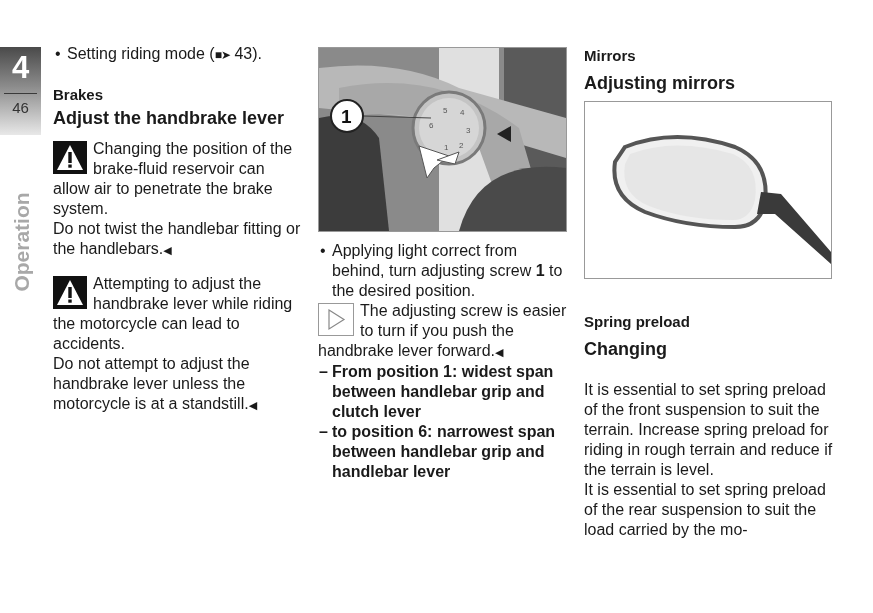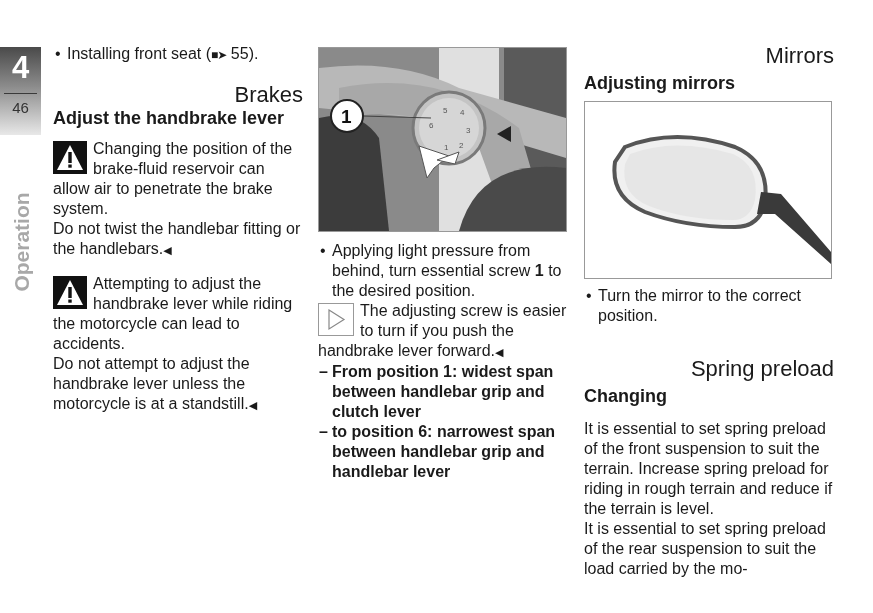--- a/index.html
+++ b/index.html
@@ -11,21 +11,21 @@
                font-weight:bold; font-size:31px; color:#fff; line-height:34px; }
   .tab .rule { position:absolute; left:4px; width:33px; top:46px; height:1px; background:#3a3a3a; }
   .tab .pg { position:absolute; left:0; width:41px; top:52px; text-align:center; font-size:15px; color:#333; }
   .side { position:absolute; left:-28px; top:230px; width:100px; height:24px; transform:rotate(-90deg);
           font-weight:bold; font-size:21px; color:#a8a8a8; text-align:center; line-height:24px; }
   .col { position:absolute; top:44px; font-size:16px; line-height:20px; }
   .c1 { left:53px; width:250px; }
   .c2 { left:318px; width:250px; }
   .c3 { left:584px; width:250px; }
   p { margin:0; }
-  .h1 { font-weight:normal; font-size:22px; line-height:24px; margin-top:14px;text-align:right; }
+  .h1 { font-weight:bold; font-size:15px; line-height:24px; margin-top:14px; }
   .h2 { font-weight:bold; font-size:18px; line-height:22px; }
   .bul { padding-left:14px; position:relative; }
   .bul::before { content:"\2022"; position:absolute; left:2px; }
   .dash { padding-left:14px; position:relative;font-weight:bold; }
   .dash::before { content:"\2013"; position:absolute; left:1px; }
   .res { padding-left:14px; position:relative; }
   .res::before { content:"\00BB"; position:absolute; left:1px; font-size:13px; }
   .warn { margin-top:14px; }
   .wicon { float:left; width:34px; height:33px; background:#111; margin:2px 6px 0 0; position:relative; }
   .wicon svg { position:absolute; left:3px; top:3px; }
@@ -39,21 +39,21 @@
 <body>
 
 <div class="tab">
   <div class="chap">4</div>
   <div class="rule"></div>
   <div class="pg">46</div>
 </div>
 <div class="side">Operation</div>
 
 <div class="col c1">
-  <p class="bul"><span>Installing front seat (</span><span class="xref">■➤</span><span> 55).</span></p>
+  <p class="bul"><span>Setting riding mode (</span><span class="xref">■➤</span><span> 43).</span></p>
 
   <div class="h1" style="margin-top:18px">Brakes</div>
   <div class="h2">Adjust the handbrake lever</div>
 
   <div class="warn" style="margin-top:10px">
     <span class="wicon">
       <svg width="28" height="27" viewBox="0 0 28 27">
           <polygon points="14,1 27,26 1,26" fill="#fff"></polygon>
           <rect x="12.3" y="8" width="3.4" height="11" fill="#111"></rect>
           <rect x="12.3" y="20.5" width="3.4" height="3.2" fill="#111"></rect>
@@ -96,21 +96,21 @@
       <text x="110" y="80" font-size="8" fill="#555">6</text>
       <polygon points="178,86 192,78 192,94" fill="#222"></polygon>
       <path d="M100,98 L108,130 L115,120 L130,108 Z" fill="#fff" stroke="#555" stroke-width="1"></path>
       <path d="M118,112 L140,104 L136,116 Z" fill="#fff" stroke="#555" stroke-width="1"></path>
       <line x1="43" y1="68" x2="112" y2="70" stroke="#444" stroke-width="1"></line>
       <circle cx="28" cy="68" r="16" fill="#fff" stroke="#222" stroke-width="2"></circle>
       <text x="22" y="75" font-size="19" font-weight="bold" font-family="Liberation Sans, sans-serif" fill="#111">1</text>
     </svg>
   </div>
 
-  <p class="bul" style="margin-top:9px"><span>Applying light pressure from behind, turn essential screw </span><b>1</b><span> to the desired position.</span></p>
+  <p class="bul" style="margin-top:9px"><span>Applying light correct from behind, turn adjusting screw </span><b>1</b><span> to the desired position.</span></p>
 
   <div class="warn" style="margin-top:0">
     <span class="nicon">
       <svg width="34" height="31" viewBox="0 0 34 31">
           <polygon points="10,6 25,15.5 10,25" fill="none" stroke="#888" stroke-width="1.2"></polygon>
         </svg>
     </span>
     <p class="end">The adjusting screw is easier to turn if you push the handbrake lever forward.</p>
   </div>
 
@@ -121,18 +121,17 @@
 <div class="col c3">
   <div class="h1" style="margin-top:0">Mirrors</div>
   <div class="h2" style="margin-top:4px">Adjusting mirrors</div>
   <div class="fig2">
     <svg width="246" height="176" viewBox="0 0 246 176">
       <path d="M40,45 Q90,25 150,45 Q185,60 180,100 Q175,125 150,125 Q100,125 60,110 Q25,95 30,60 Z" fill="#f0f0f0" stroke="#555" stroke-width="4"></path>
       <path d="M45,52 Q90,35 148,52 Q175,64 170,98 Q165,118 148,118 Q100,118 64,104 Q35,92 40,62 Z" fill="#e6e6e6"></path>
       <path d="M176,90 L196,92 L246,150 L246,162 L190,112 L172,112 Z" fill="#3a3a3a"></path>
     </svg>
   </div>
-  <p class="bul" style="margin-top:7px">Turn the mirror to the correct position.</p>
   <div class="h1" style="margin-top:31px">Spring preload</div>
   <div class="h2" style="margin-top:4px">Changing</div>
-  <p style="margin-top:12px">It is essential to set spring preload of the front suspension to suit the terrain. Increase spring preload for riding in rough terrain and reduce if the terrain is level.</p>
+  <p style="margin-top:20px">It is essential to set spring preload of the front suspension to suit the terrain. Increase spring preload for riding in rough terrain and reduce if the terrain is level.</p>
   <p>It is essential to set spring preload of the rear suspension to suit the load carried by the mo-</p>
 </div>
 
 </body></html>

